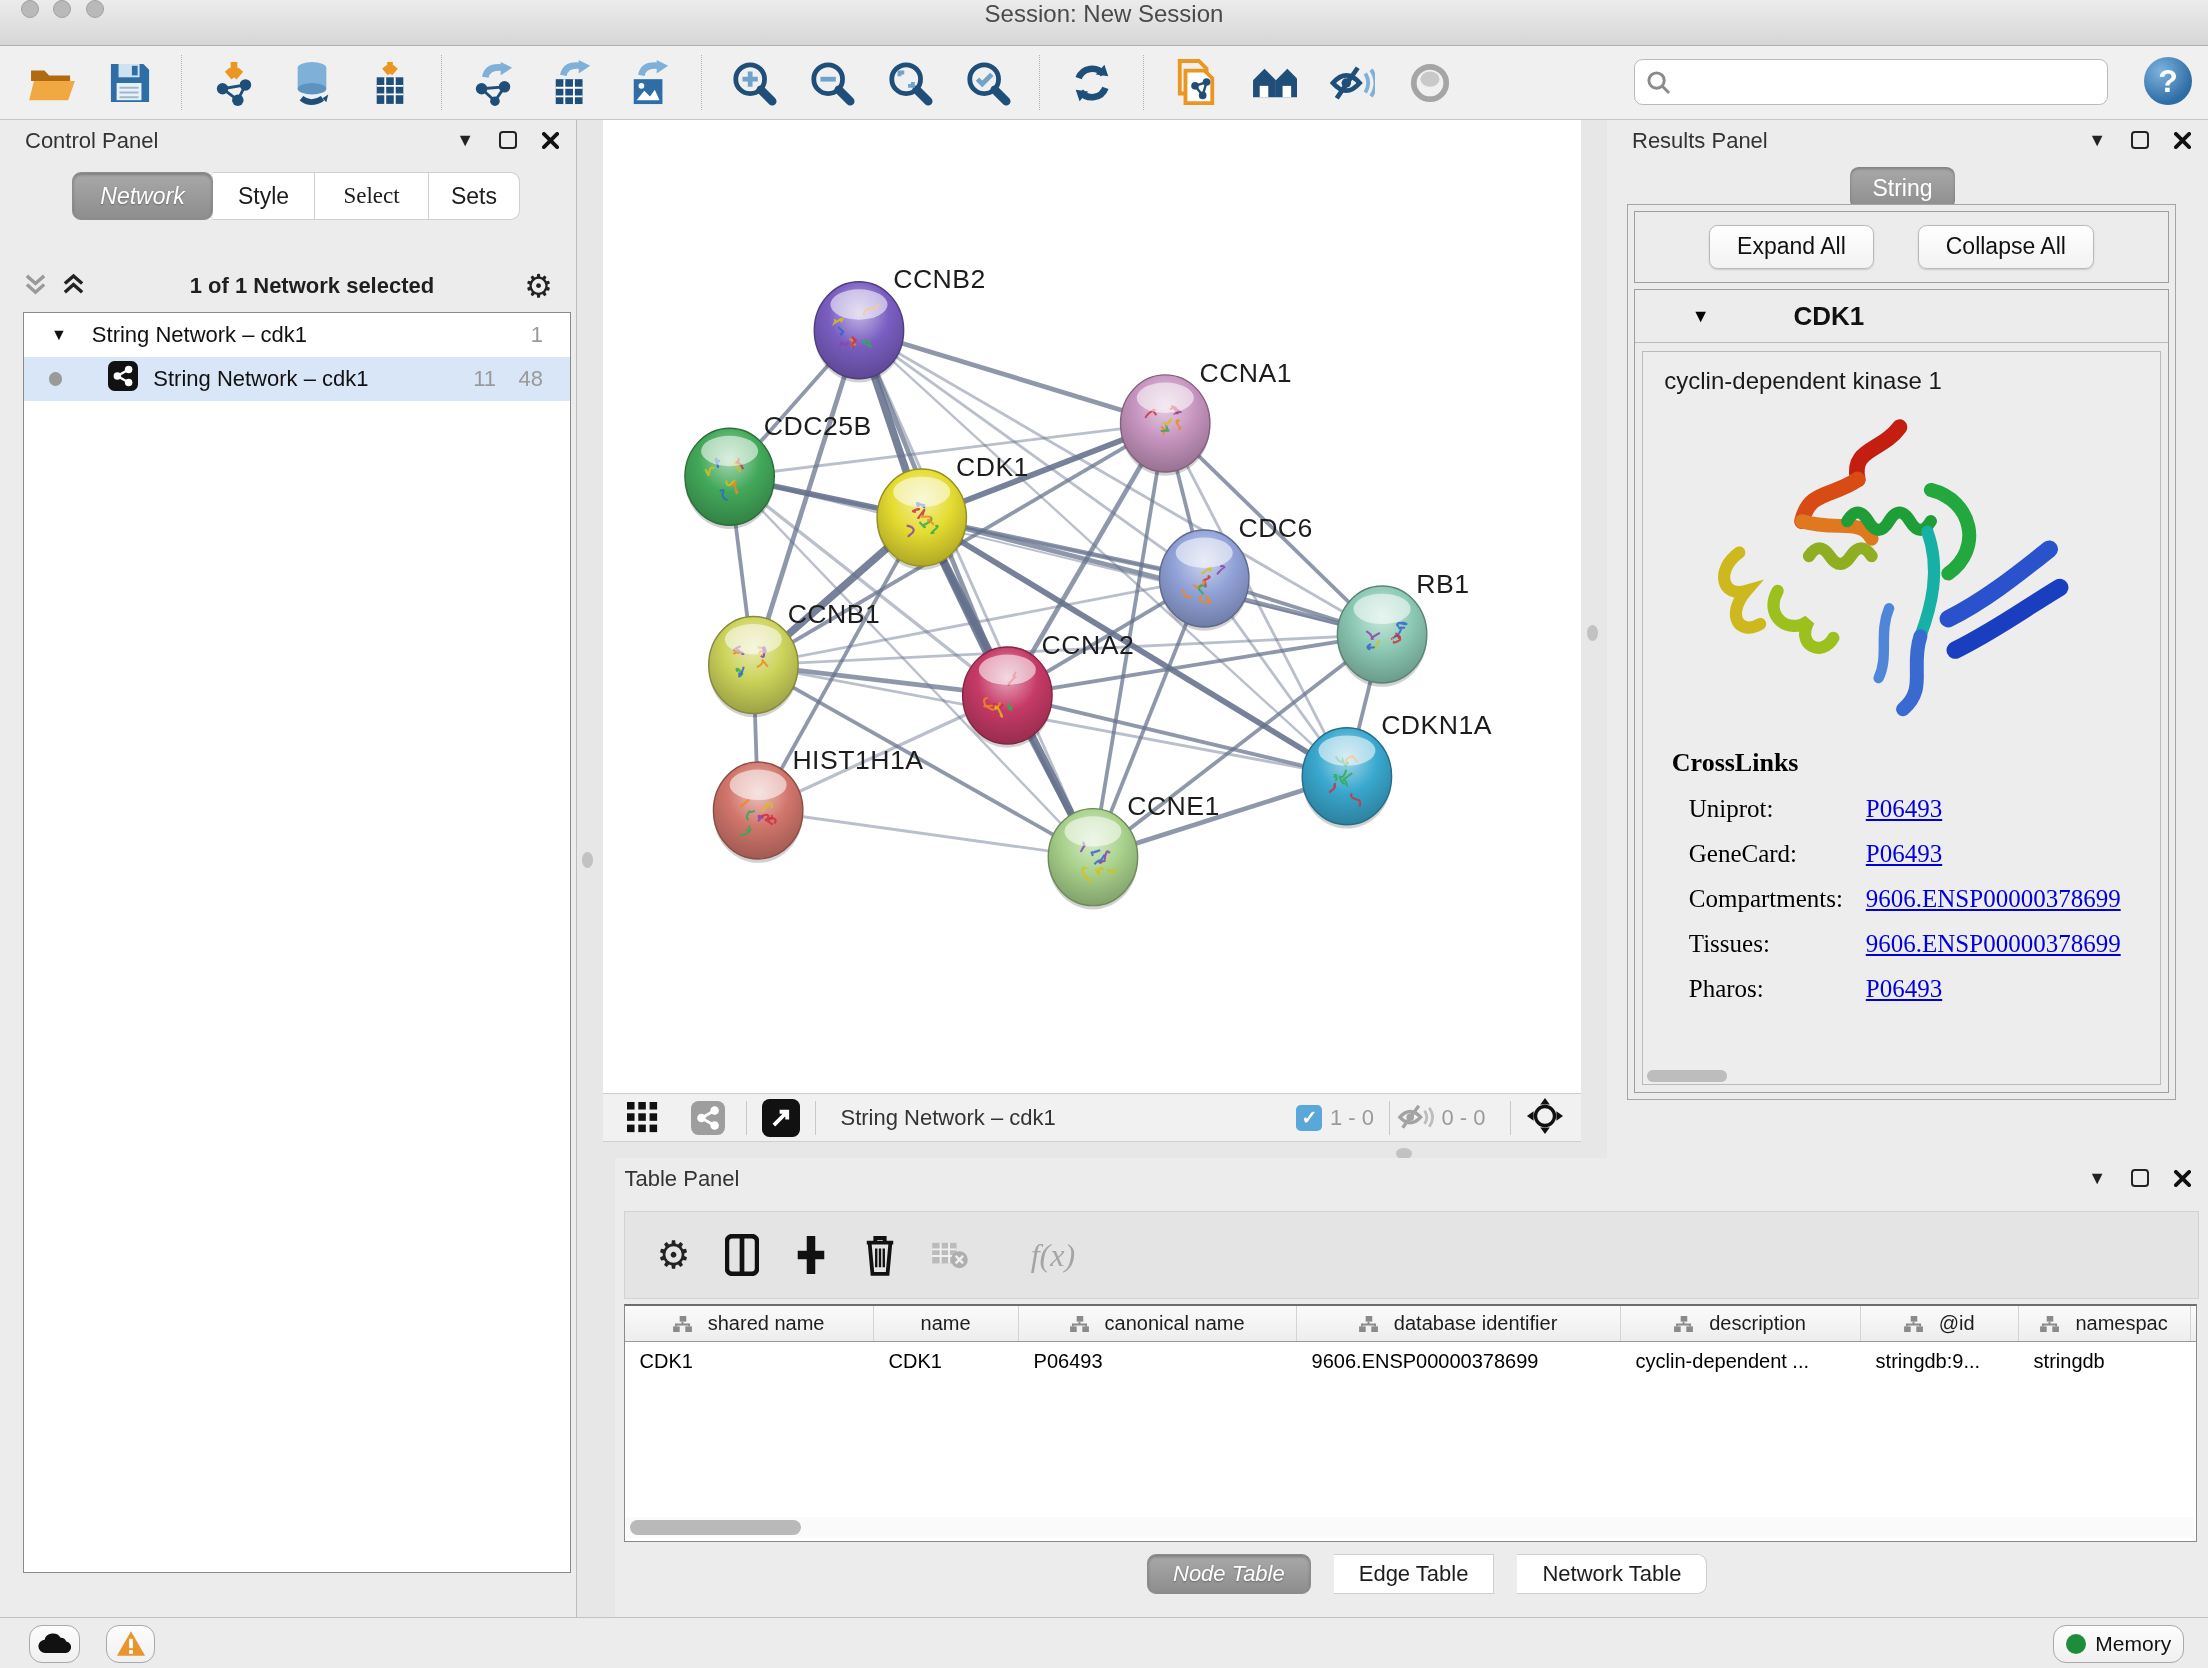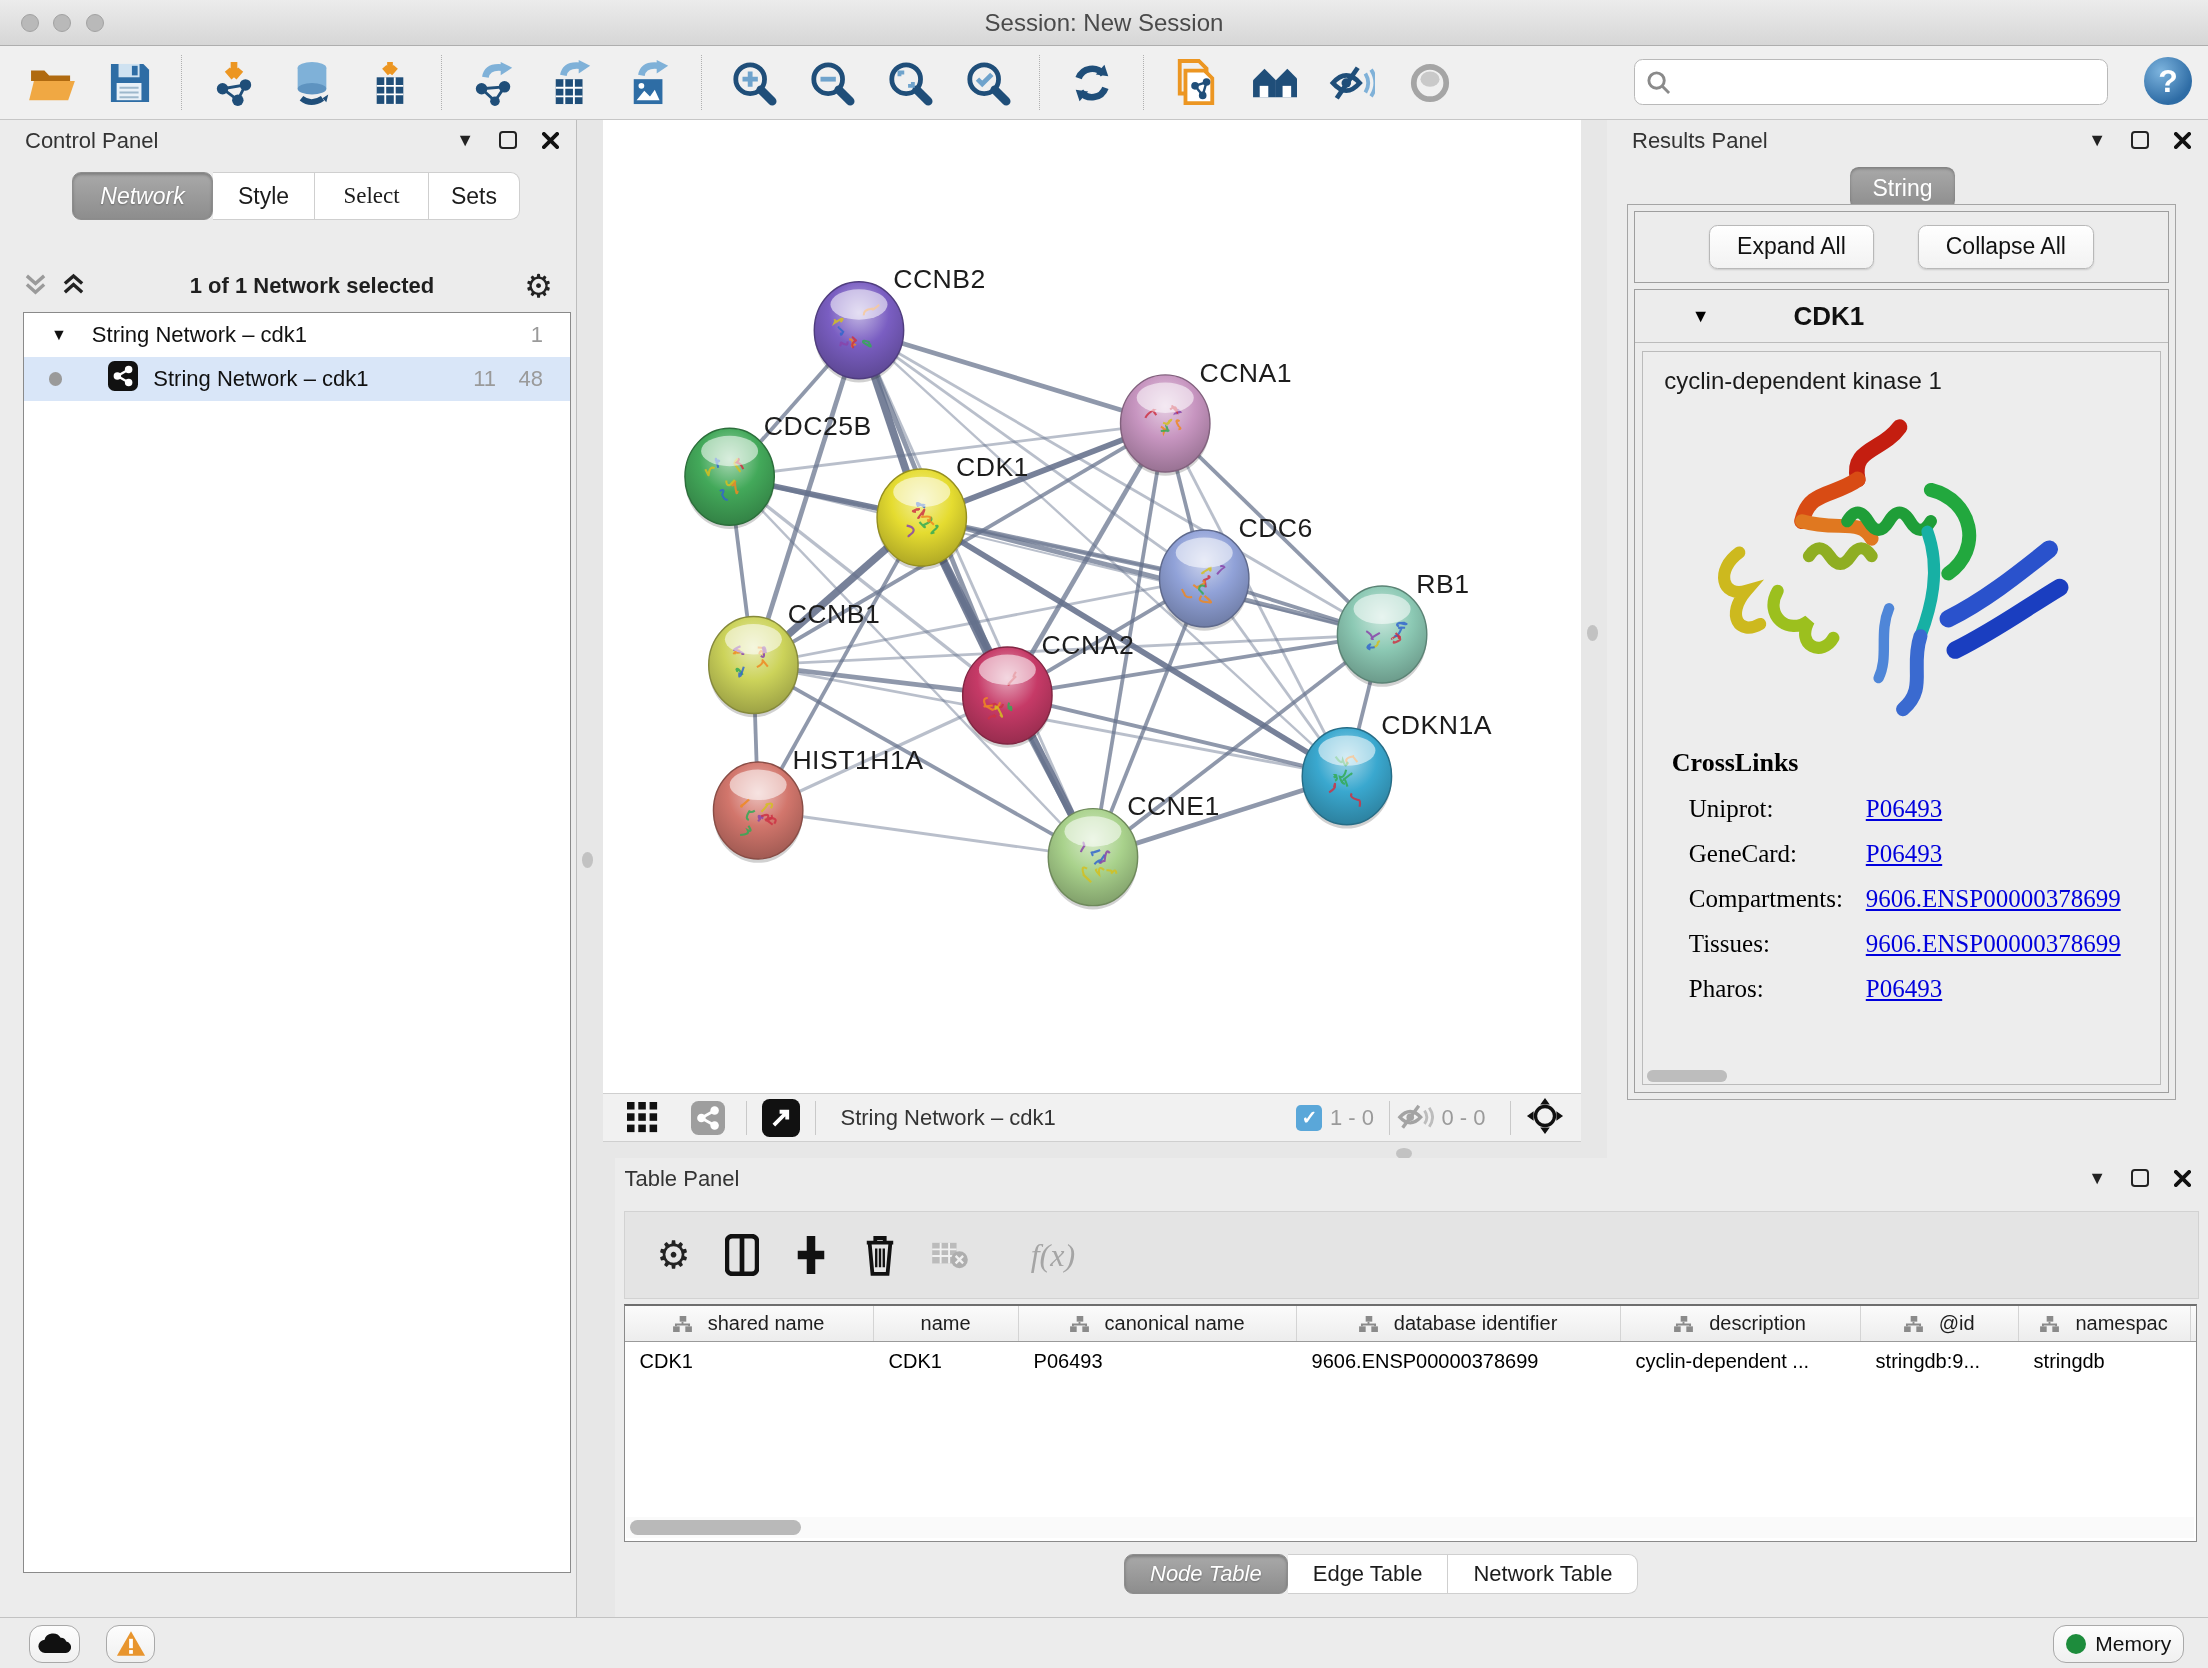--- a/index.html
+++ b/index.html
@@ -3,21 +3,21 @@
 <meta charset="utf-8">
 <style>
   * { margin:0; padding:0; box-sizing:border-box; }
   html,body { width:2208px; height:1668px; }
   body { font-family:"Liberation Sans", sans-serif; background:#e4e4e4; position:relative; overflow:hidden; }
   .window { position:absolute; inset:0; background:#e7e7e7; }
 
   
   .titlebar { position:absolute; left:0; top:0; width:2208px; height:46px;
     background:linear-gradient(#ececec,#d6d6d6); border-bottom:1px solid #aeaeae;
-    display:flex; align-items:center; }
+    display:flex; }
   .traffic { display:flex; gap:14.3px; margin-left:21px; }
   .traffic span { width:18px; height:18px; border-radius:50%; background:#b9b9b9; border:1px solid #a2a2a2; display:block; }
   .title-text { position:absolute; left:0; right:0; text-align:center; font-size:24px; color:#4a4a4a; }
 
   
   .toolbar { position:absolute; left:0; top:46px; width:2208px; height:74px;
     background:#f0f0f0; border-bottom:1px solid #c6c6c6; display:flex; align-items:center; }
   .tgroup { display:flex; align-items:center; gap:32px; padding:0 28.5px; }
   .tdivider { width:0; height:55px; border-left:1.9px dotted #b0b0b0; }
   .ticon { width:46px; height:46px; display:flex; align-items:center; justify-content:center; }
@@ -119,21 +119,21 @@
     border:1.9px solid #8a8a8a; border-top:2.9px solid #6e6e6e; overflow:hidden; }
   .tbl-headrow { display:flex; height:36px; background:linear-gradient(#fbfbfb,#ededed); border-bottom:1.9px solid #9a9a9a; }
   .th { display:flex; align-items:center; justify-content:center; gap:16px; font-size:20px; color:#1d1d1d;
     border-right:1px solid #d4d4d4; overflow:hidden; white-space:nowrap; }
   .tbl-row { display:flex; height:40px; }
   .td { font-size:20px; color:#000; padding:7.6px 0 0 15px; overflow:hidden; white-space:nowrap; }
   .c0{width:249px;} .c1{width:145px;} .c2{width:278px;} .c3{width:324px;} .c4{width:240px;} .c5{width:158px;} .c6{width:172px;}
   .hscroll { position:absolute; left:1.9px; bottom:2.9px; right:1.9px; height:21px; background:#fafafa; }
   .hthumb { position:absolute; left:3.8px; top:2.9px; width:171px; height:15px; background:#b9b9b9; border-radius:7.6px; }
   .tp-tabs { position:absolute; left:509px; top:396px; }
-  .tp-tabs .seg { height:40px; font-size:22px; padding:0 25px; }
+  .tp-tabs .seg { height:40px; font-size:22px; padding:0 25px;margin-left:23px; }
 
   
   .bottom-bar { position:absolute; left:0; top:1617px; width:2208px; height:51px;
     background:#ececec; border-top:1px solid #c2c2c2; }
   .bb-btn { position:absolute; top:6.7px; height:38px; background:linear-gradient(#fdfdfd,#f0f0f0);
     border:1.9px solid #a9a9a9; border-radius:13px; display:flex; align-items:center; justify-content:center; }
   .cloud-btn { left:28.5px; width:51px; }
   .warn-btn { left:106px; width:49px; }
   .memory-btn { left:2053px; width:131px; gap:9.5px; font-size:21px; color:#111; }
   .memdot { width:20px; height:20px; border-radius:50%; background:#1d8c3c; }

